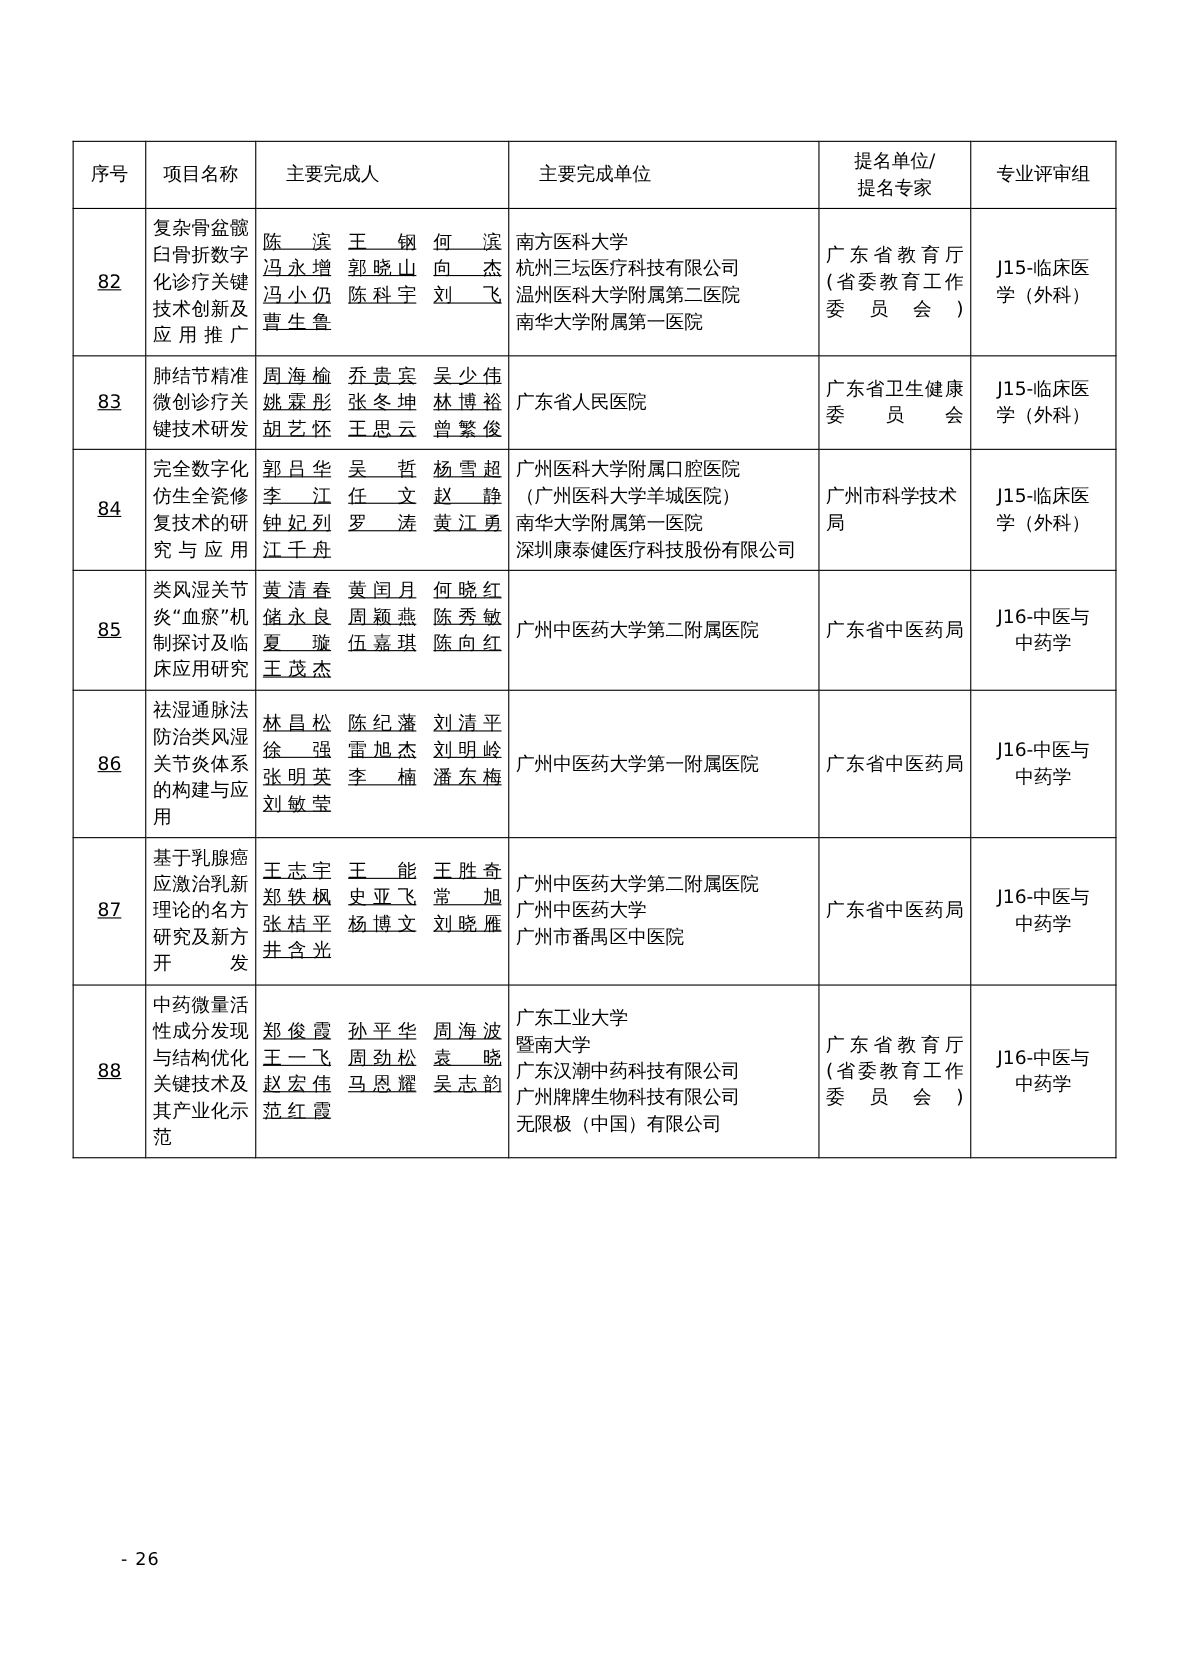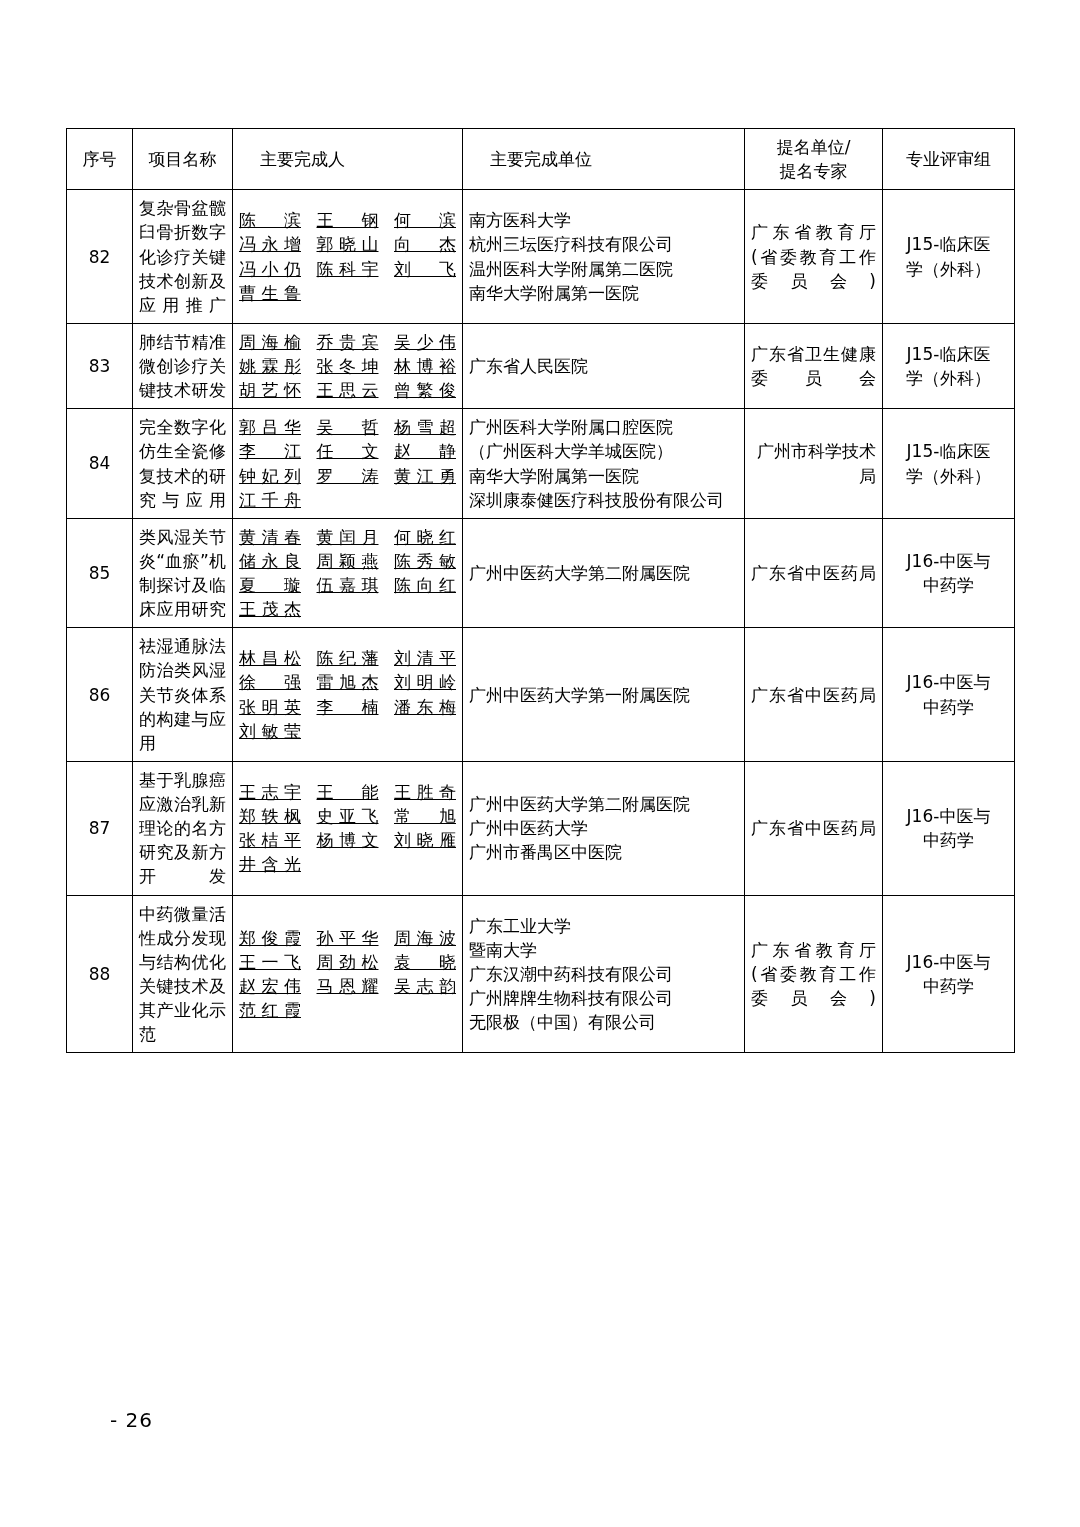--- a/index.html
+++ b/index.html
@@ -52,20 +52,21 @@
     vertical-align: middle;
     padding: 10px 4px;
   }
   thead td.left-head {
     text-align: left;
     padding-left: 27px;
   }
   .cell-no {
     text-align: center;
     font-size: 17px;
+    text-decoration: underline;
   }
   
   .cell-pname {
     text-align: justify;
     text-align-last: justify;
     font-size: 17px;
     line-height: 1.5;
     padding-left: 8px;
     padding-right: 8px;
     word-break: break-all;
@@ -91,42 +92,42 @@
   .cell-units {
     font-size: 17px;
     line-height: 1.5;
     text-align: left;
     padding-left: 10px;
     margin-left: 36px;
   }
   .cell-nom {
     font-size: 17px;
     line-height: 1.5;
-    text-align: right;
+    text-align: left;
     padding-left: 8px;
     padding-right: 8px;
   }
   .cell-nom.just {
     text-align: justify;
     text-align-last: justify;
     margin-left: 12px;
   }
   .cell-group {
     font-size: 17px;
     line-height: 1.5;
     text-align: center;
   }
   .head-two-line {
     line-height: 1.35;
   }
   .page-number {
     position: absolute;
     left: 110px;
     top: 1408px;
-    font-size: 20px;
+    font-size: 16px;
     letter-spacing: 1px;
   }
 </style>
 </head>
 <body>
 
 <div class="page">
 
   <div class="table-wrap">
     <table class="award-table">

